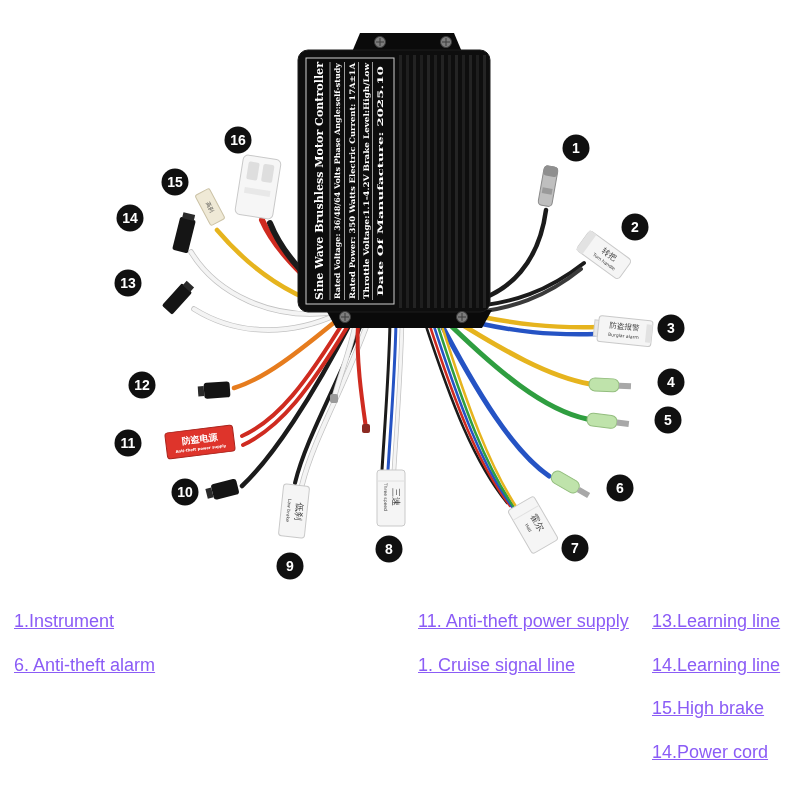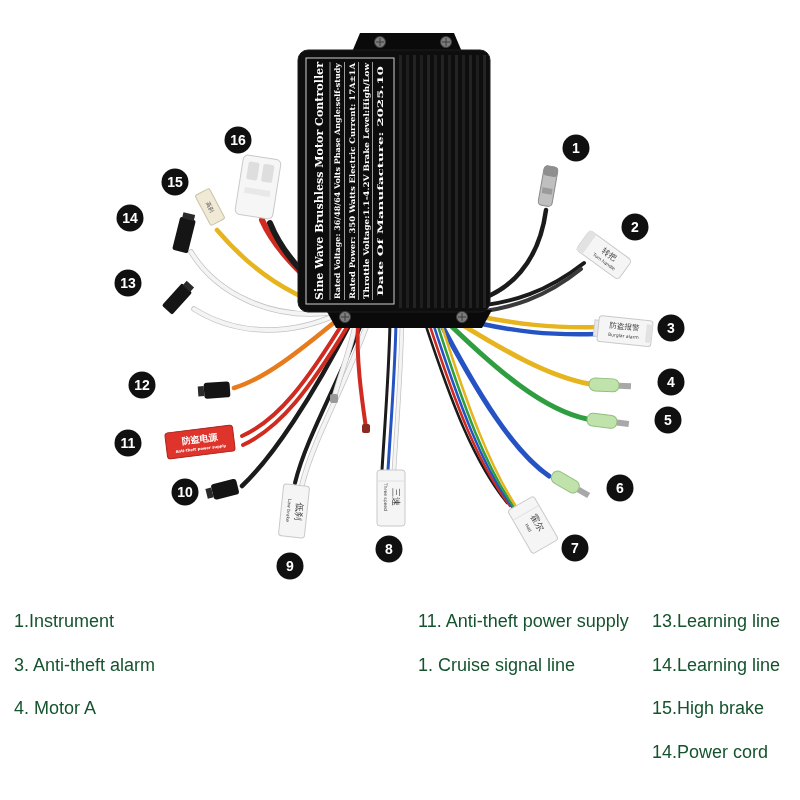--- a/index.html
+++ b/index.html
@@ -14,21 +14,21 @@
   
   text.lbl{fill:#ffffff;font-family:"DejaVu Serif",serif;font-weight:bold;text-anchor:middle;}
   
   text.cn{fill:#3a3a3a;font-family:"DejaVu Sans",sans-serif;text-anchor:middle;}
   text.cnw{fill:#ffffff;font-family:"DejaVu Sans",sans-serif;text-anchor:middle;font-weight:bold;}
   
   circle.co{fill:#101010;}
   text.con{fill:#ffffff;font-family:"Liberation Sans",sans-serif;font-weight:bold;font-size:14px;text-anchor:middle;}
   
   .legend-col{position:absolute;top:600px;}
-  .legend-item{height:43.5px;display:flex;align-items:center;font-size:18px;color:#14532d;white-space:nowrap;}
+  .legend-item{height:43.5px;display:flex;align-items:center;font-size:18px;color:#8b5cf6;white-space:nowrap;text-decoration:underline;}
 </style>
 </head>
 <body>
 
 <div class="stage">
 
 <svg class="photo" width="800" height="600" viewBox="0 0 800 600">
 
   <g>
 
@@ -290,22 +290,21 @@
         </g>
     <g>
           <circle class="co" cx="238" cy="140" r="13.5"></circle>
           <text class="con" x="238" y="145">16</text>
         </g>
   </g>
 </svg>
 
   <div class="legend-col" style="left:14px">
     <div class="legend-item">1.Instrument</div>
-    <div class="legend-item">3. Anti-theft alarm</div>
-    <div class="legend-item">4. Motor A</div>
+    <div class="legend-item">6. Anti-theft alarm</div>
   </div>
   <div class="legend-col" style="left:418px">
     <div class="legend-item">11. Anti-theft power supply</div>
     <div class="legend-item">1. Cruise signal line</div>
   </div>
   <div class="legend-col" style="left:652px">
     <div class="legend-item">13.Learning line</div>
     <div class="legend-item">14.Learning line</div>
     <div class="legend-item">15.High brake</div>
     <div class="legend-item">14.Power cord</div>

